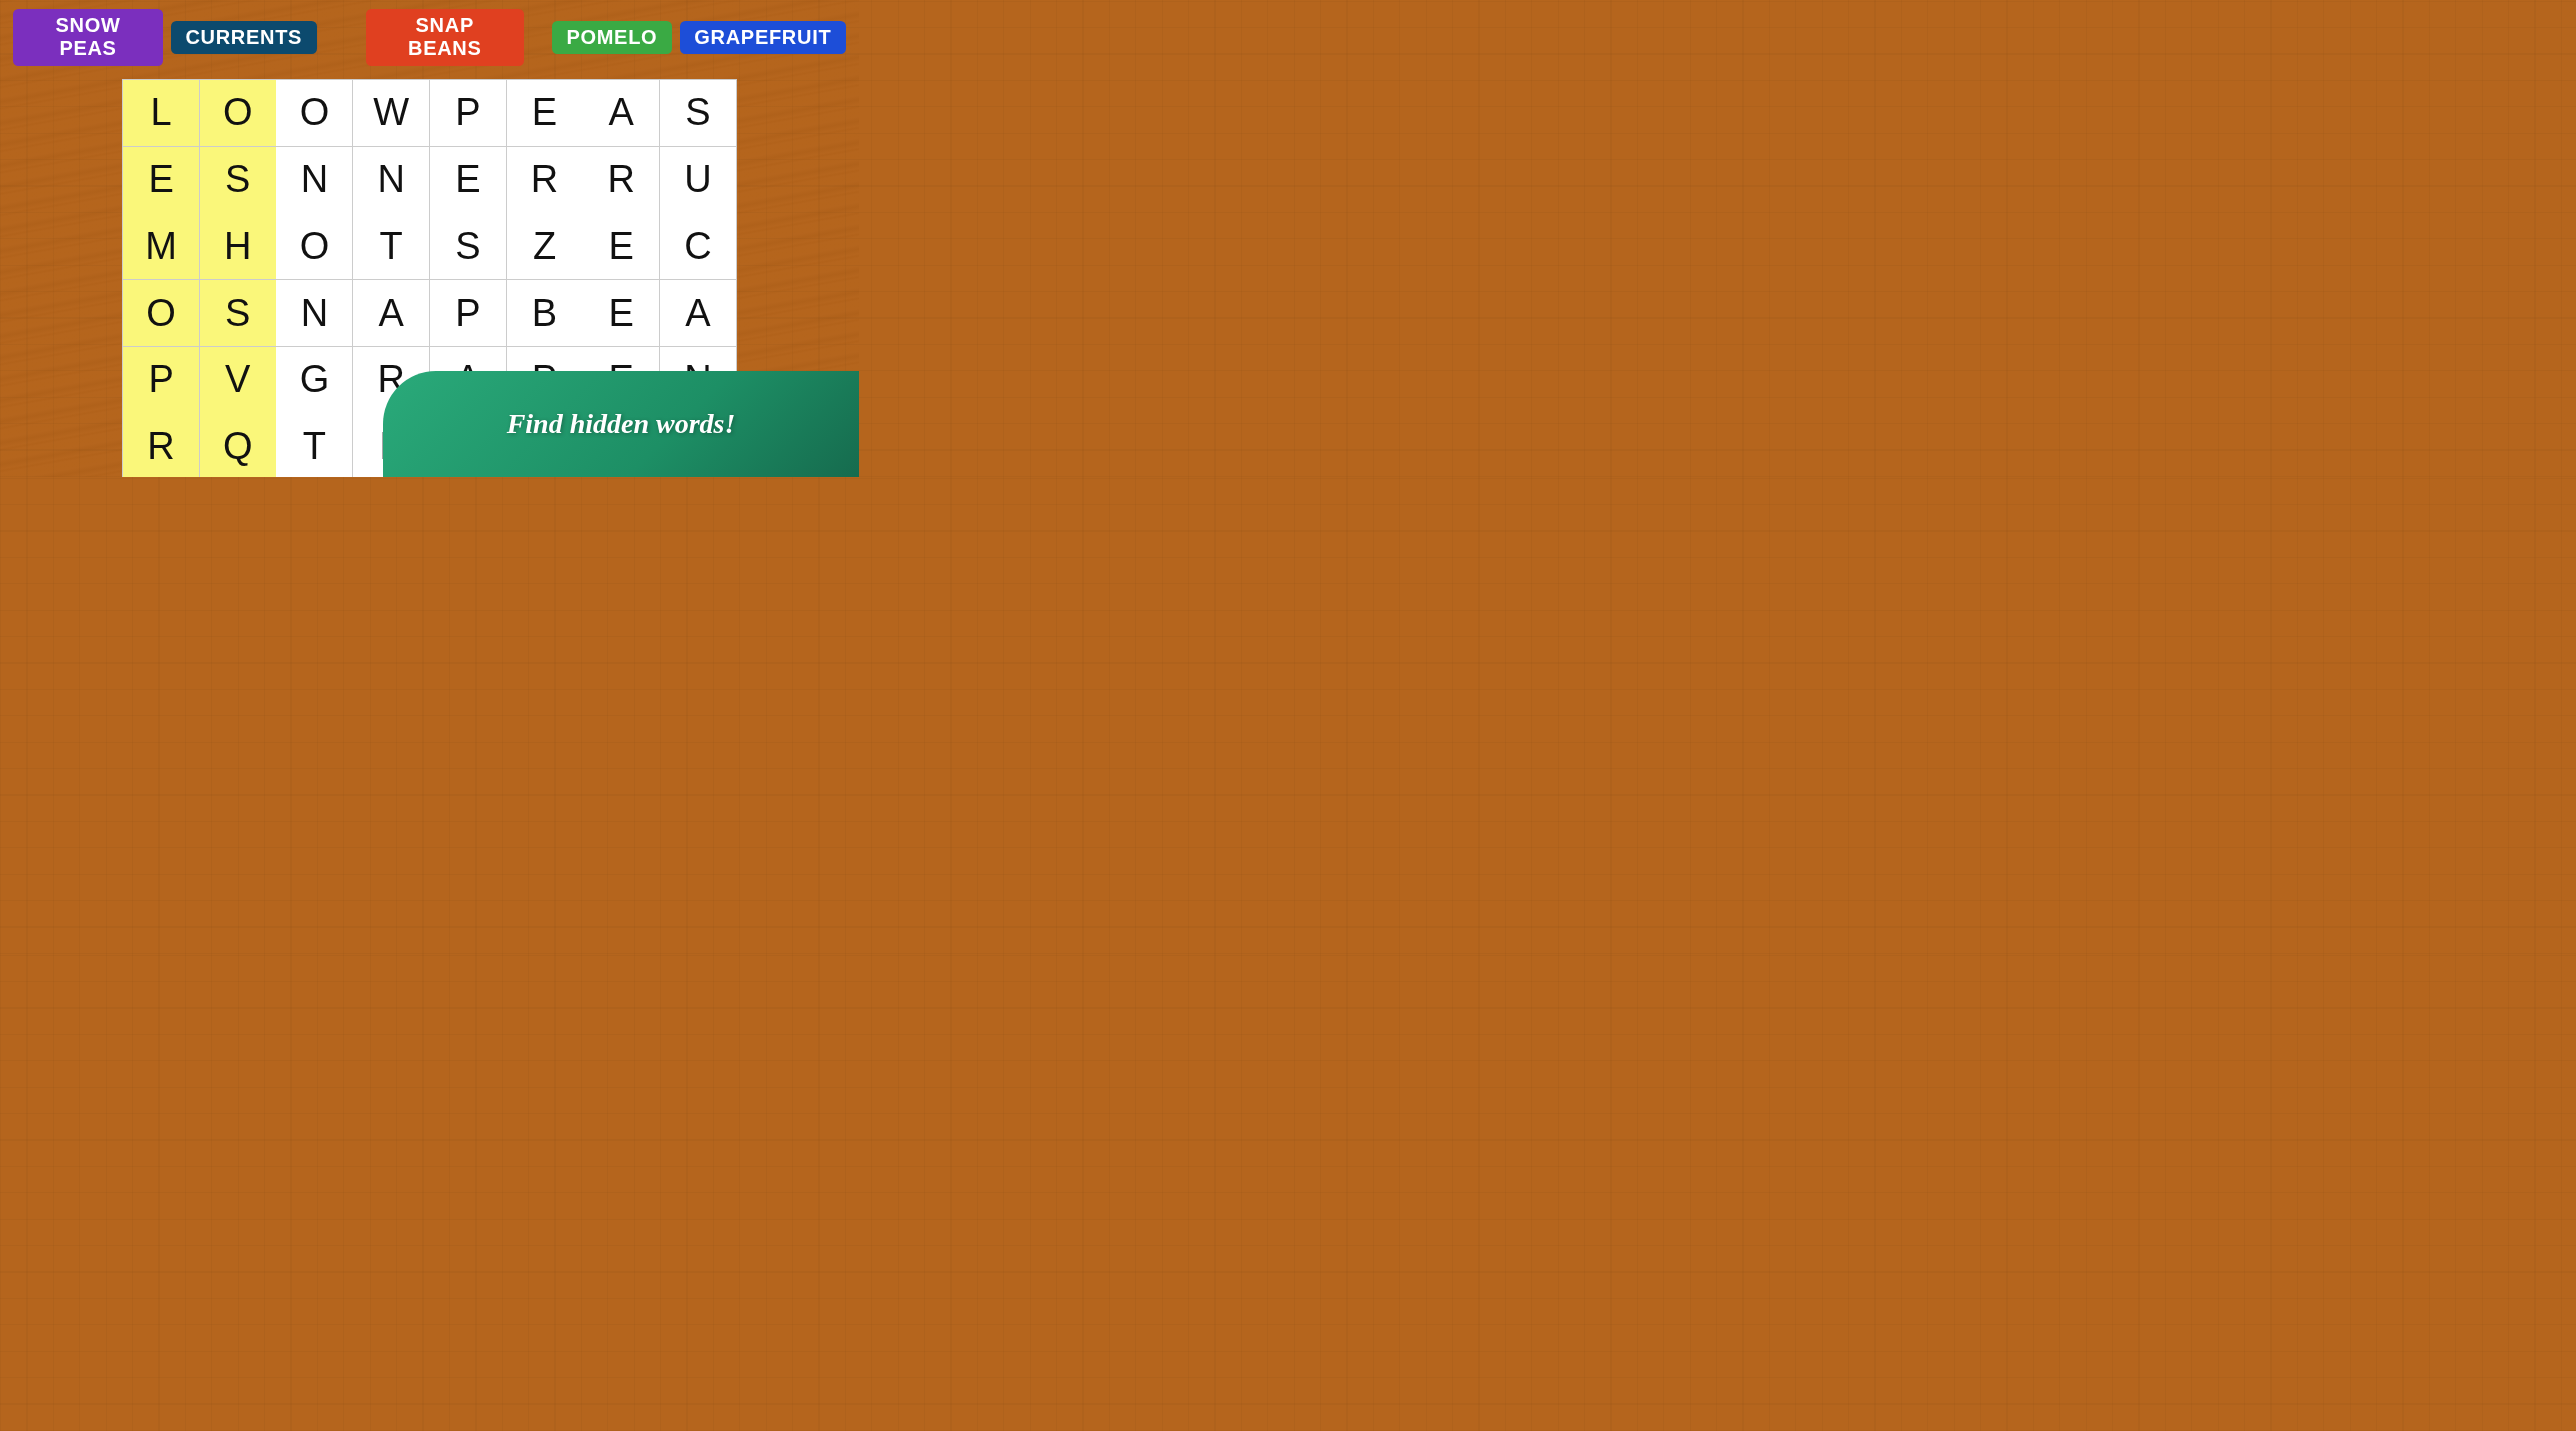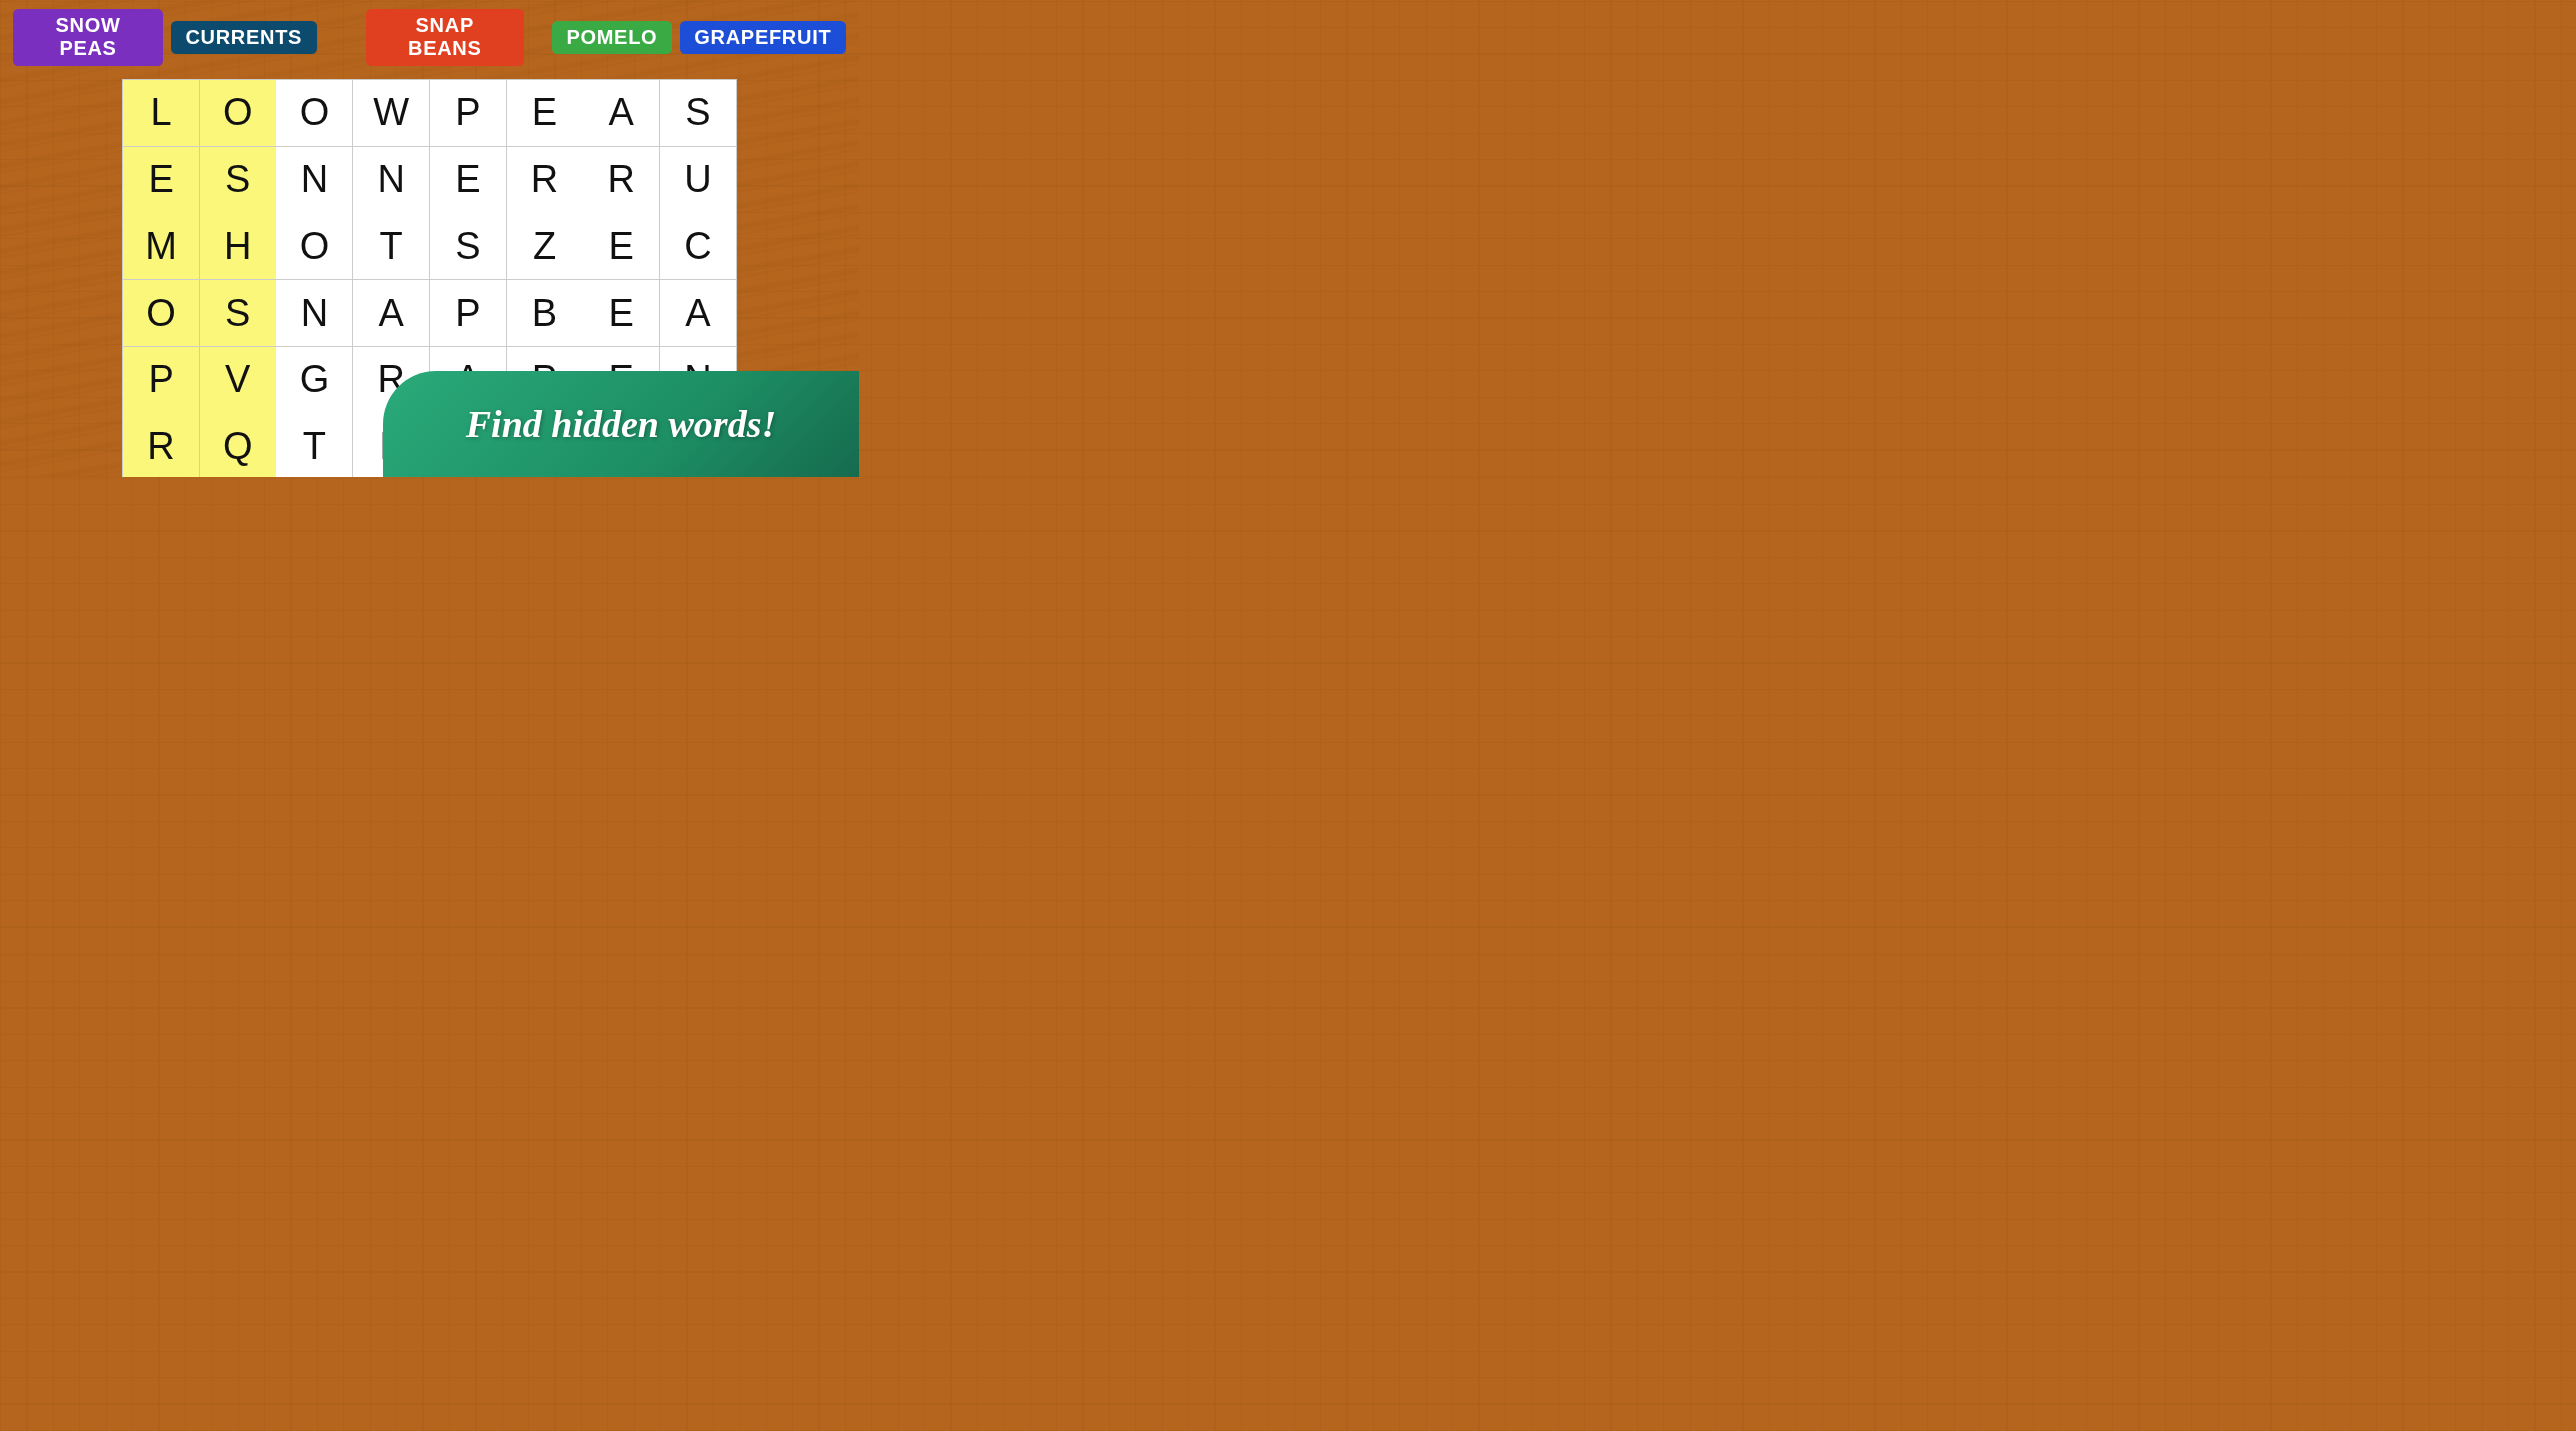--- a/index.html
+++ b/index.html
@@ -117,21 +117,21 @@
       height: 106px;
       background: linear-gradient(135deg, #2aaa7a 0%, #1d8f65 60%, #166b4e 100%);
       border-radius: 53px 0 0 0;
       display: flex;
       align-items: center;
       justify-content: center;
       z-index: 20;
     }
 
     .find-banner-text {
-      font-size: 38px;
+      font-size: 28px;
       font-style: italic;
       font-weight: 700;
       color: #fff;
       text-shadow: 1.3px 1.3px 4px rgba(0,0,0,0.3);
       font-family: Georgia, 'Times New Roman', serif;
     }
   </style>
 </head>
 <body>
 

